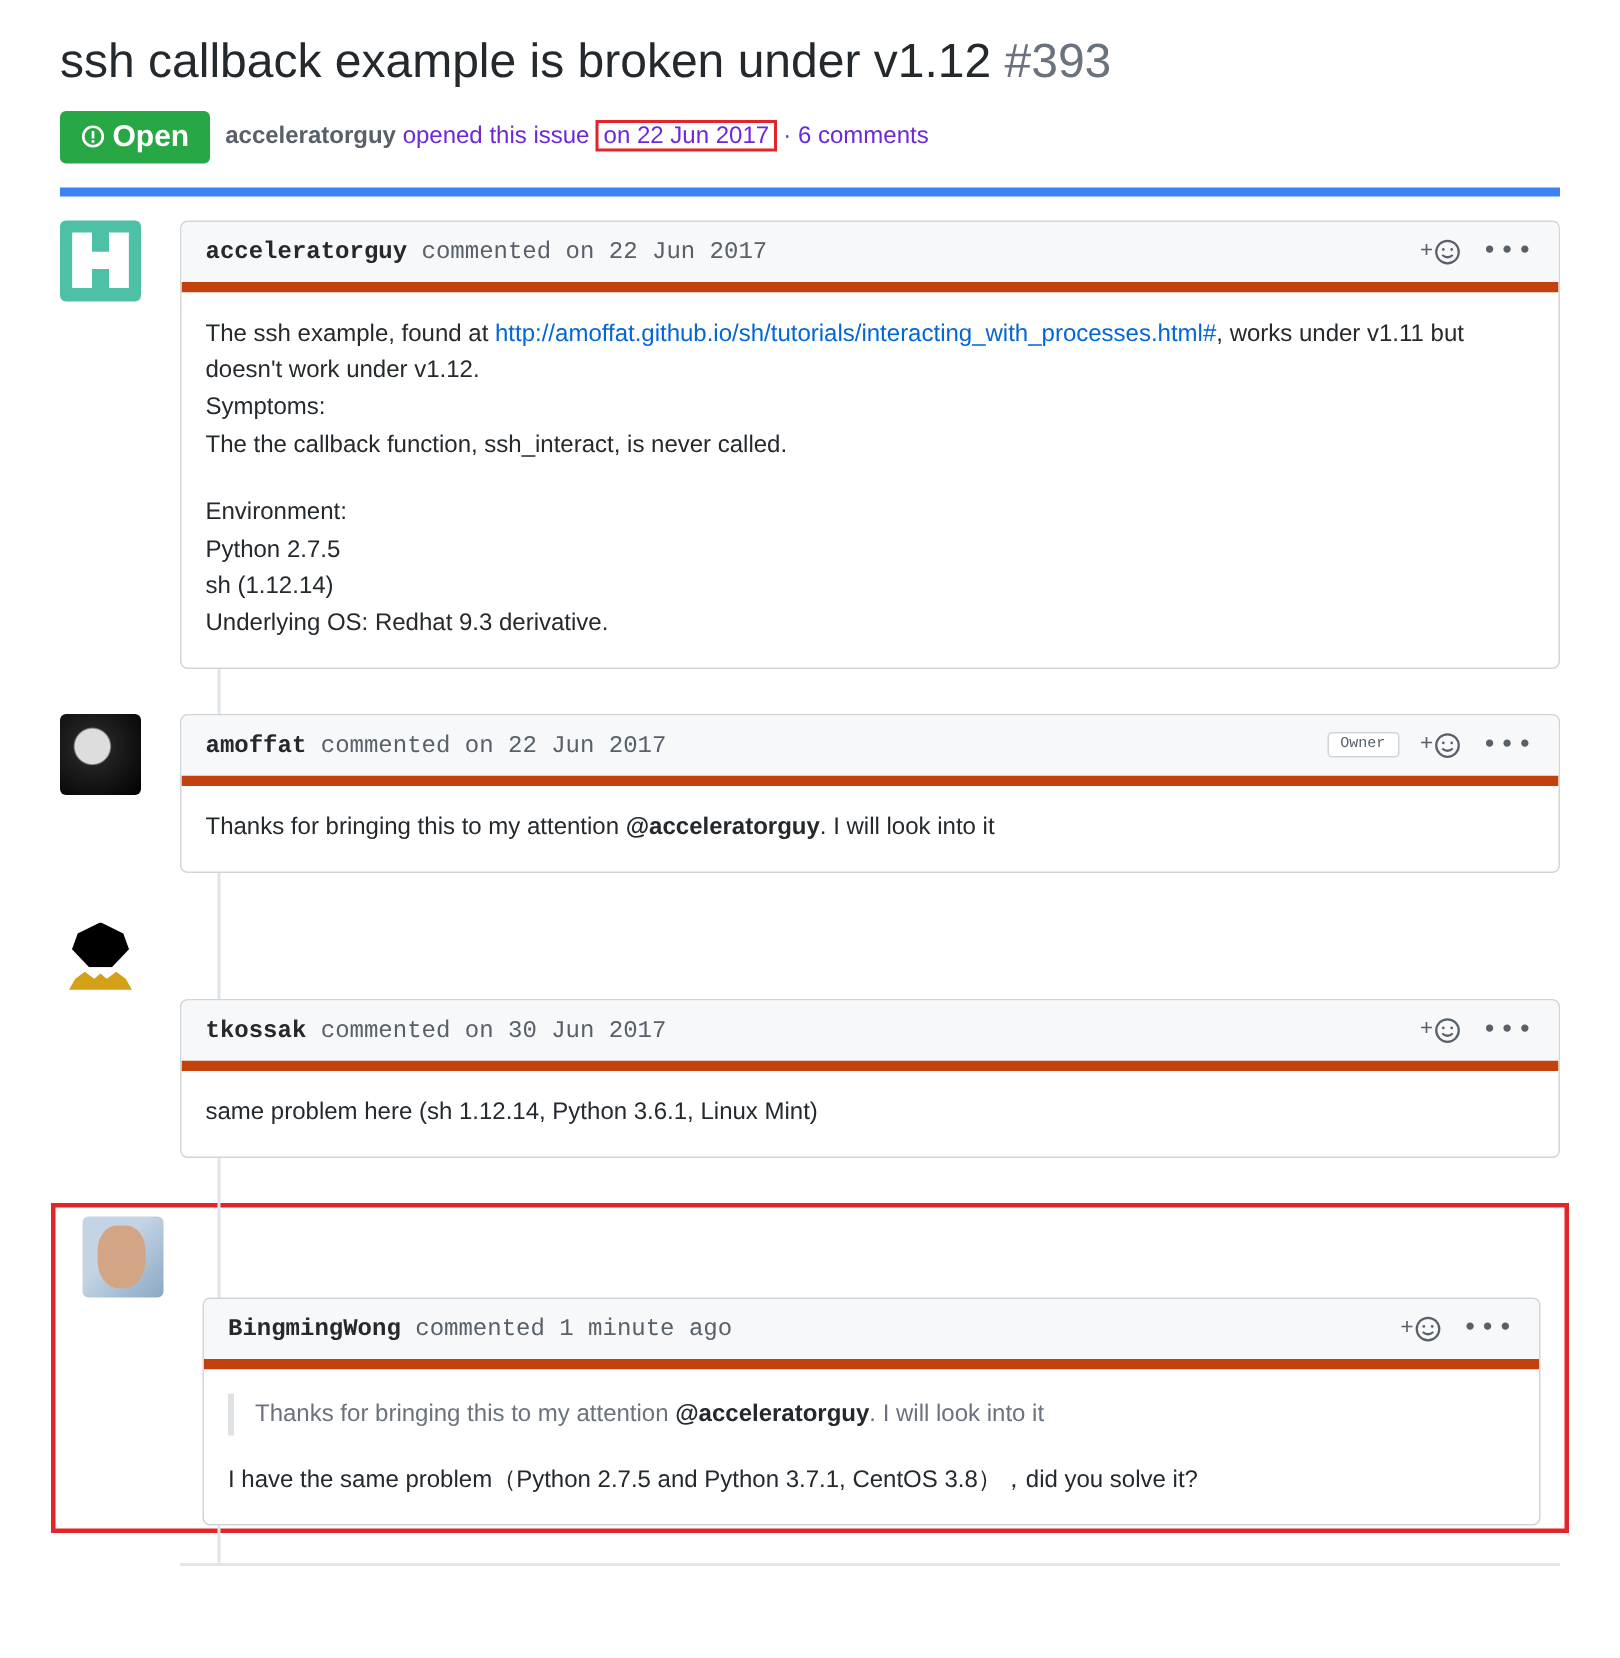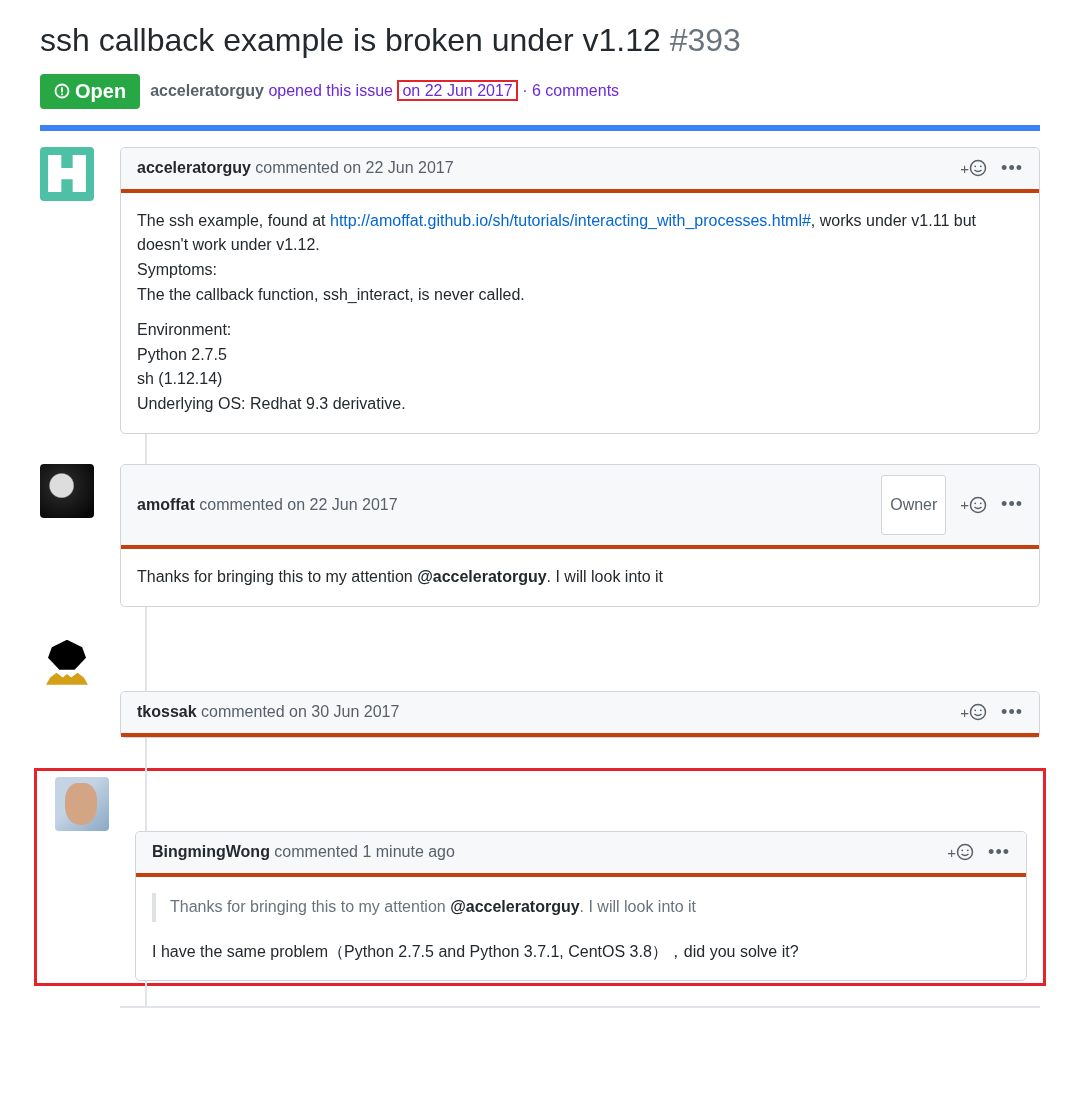--- a/index.html
+++ b/index.html
@@ -19,31 +19,31 @@
 .avatar { position: absolute; left: -80px; top: 0; width: 54px; height: 54px; border-radius: 4px; overflow: hidden; }
 .avatar-1 { background: #4ec0a5; display: flex; align-items: center; justify-content: center; }
 .avatar-1::after { content: ""; width: 70%; height: 70%; background: #fff; clip-path: polygon(0 0, 35% 0, 35% 35%, 65% 35%, 65% 0, 100% 0, 100% 100%, 65% 100%, 65% 65%, 35% 65%, 35% 100%, 0 100%); }
 .avatar-2 { background: radial-gradient(circle at 40% 40%, #ddd 25%, #222 28%, #000 100%); }
 .avatar-3 { background: #fff; position: relative; }
 .avatar-3::before { content: ""; position: absolute; top: 3px; left: 8px; width: 38px; height: 30px; background: #000; clip-path: polygon(50% 0, 90% 25%, 100% 60%, 70% 100%, 30% 100%, 0 60%, 10% 25%); }
 .avatar-3::after { content: ""; position: absolute; top: 36px; left: 6px; width: 42px; height: 12px; background: #d4a017; clip-path: polygon(10% 40%, 25% 0, 40% 40%, 50% 10%, 60% 40%, 75% 0, 90% 40%, 100% 100%, 0 100%); }
 .avatar-4 { background: linear-gradient(135deg, #c4d4e4 40%, #8aa8c4 100%); position: relative; }
 .avatar-4::after { content: ""; position: absolute; top: 6px; left: 10px; width: 32px; height: 42px; background: #d4a585; border-radius: 40% 40% 45% 45%; }
 .comment-box { background: #fff; border: 1px solid #d1d5da; border-radius: 5px; position: relative; }
-.comment-header { background: #f6f8fa; padding: 10px 16px; border-bottom: 4px solid #c2410c; border-radius: 5px 5px 0 0; display: flex; align-items: center; justify-content: space-between; font-size: 16px; color: #586069; }
+.comment-header { background: #f6f8fa; padding: 10px 16px; border-bottom: 7px solid #c2410c; border-radius: 5px 5px 0 0; display: flex; align-items: center; justify-content: space-between; font-size: 16px; color: #586069; font-family: Liberation Mono, monospace; }
 .comment-header-left .user-link { color: #24292e; }
 .comment-header-right { display: flex; align-items: center; gap: 14px; }
-.owner-badge { border: 1px solid #d1d5da; border-radius: 3px; padding: 20px 8px; font-size: 16px; color: #586069; background: #fff; }
+.owner-badge { border: 1px solid #d1d5da; border-radius: 3px; padding: 2px 8px; font-size: 10px; color: #586069; background: #fff; }
 .emoji-btn, .kebab-btn { color: #586069; cursor: pointer; display: inline-flex; align-items: center; }
 .emoji-btn { font-size: 15px; }
 .kebab-btn { font-size: 18px; letter-spacing: 1px; }
 .emoji-btn svg { stroke: #586069; fill: none; stroke-width: 1.5; }
 .comment-body { padding: 16px; font-size: 16px; line-height: 1.55; }
 .comment-body p { margin-bottom: 0; }
-.comment-body .para-gap { margin-bottom: 10px; }
+.comment-body .para-gap { margin-bottom: 20px; }
 .link { color: #0366d6; text-decoration: none; }
 .mention { color: #24292e; font-weight: 600; }
 .quote-block { border-left: 4px solid #dfe2e5; padding: 2px 14px; color: #6a737d; margin-bottom: 18px; font-size: 16px; }
 .quote-block .mention { color: #24292e; }
 .highlight-wrap { border: 3px solid #e3242b; padding: 6px 16px 2px; margin-left: -86px; margin-right: -6px; }
 .highlight-wrap .comment-block { margin-left: 82px; margin-bottom: 0; }
 .bottom-divider { border-top: 2px solid #e1e4e8; margin-top: 20px; margin-left: 0; }
 </style>
 </head>
 <body>
@@ -155,20 +155,23 @@
               <span>+</span>
               <svg width="18" height="18" viewBox="0 0 18 18">
                 <circle cx="9" cy="9" r="7.5"></circle>
                 <circle cx="6.2" cy="7.3" r="0.9" fill="#586069" stroke="none"></circle>
                 <circle cx="11.8" cy="7.3" r="0.9" fill="#586069" stroke="none"></circle>
                 <path d="M5.5 11 Q9 14 12.5 11" fill="none"></path>
               </svg>
             </span>
           <span class="kebab-btn">•••</span>
         </div>
+      </div>
+      <div class="comment-body">
+        <p>same problem here (sh 1.12.14, Python 3.6.1, Linux Mint)</p>
       </div>
     </div>
   </div>
 
   <div class="highlight-wrap">
     <div class="comment-block">
       <div class="avatar avatar-4"></div>
       <div class="comment-box">
         <div class="comment-header">
           <div class="comment-header-left">

